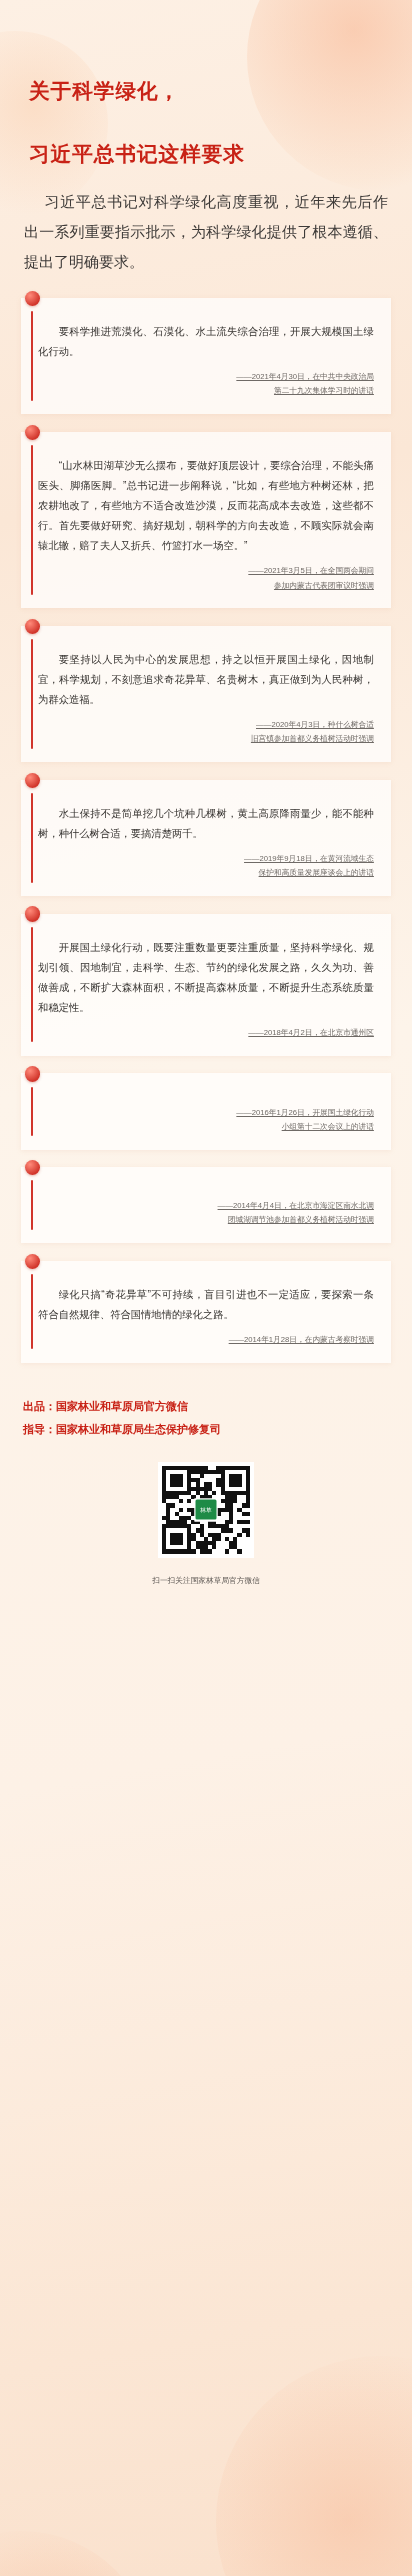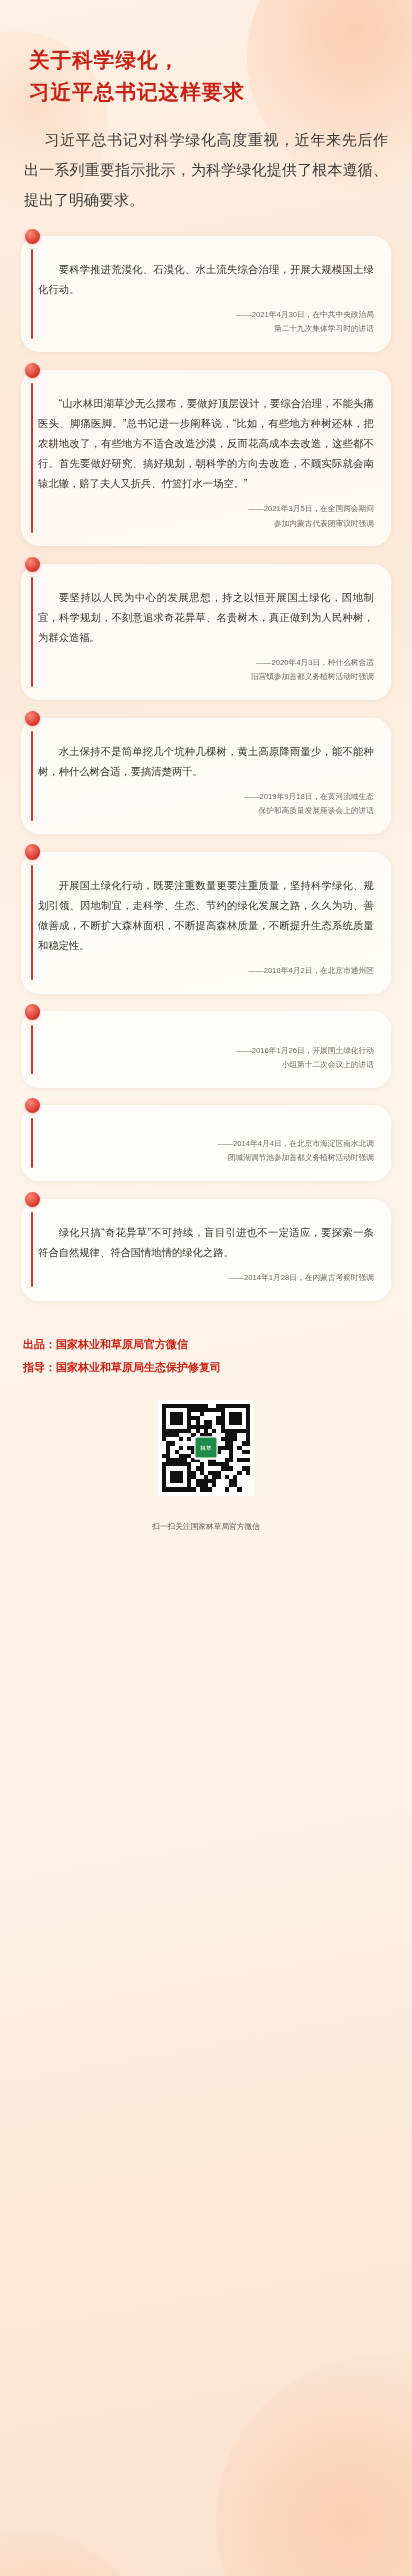--- a/index.html
+++ b/index.html
@@ -51,40 +51,41 @@
   
   .title-wrap {
     padding: 44px 29px 14.4px 29px;
   }
   .title-line {
     font-size: 20.6px;
     font-weight: bold;
     color: #c82216;
     letter-spacing: 1px;
     line-height: 1.55;
+    margin-top: 31px;
   }
 
   
   .intro {
     margin: 3.1px 24px 20.6px 24px;
     font-size: 15px;
     line-height: 2.0;
     color: #3d3a38;
     text-indent: 20.6px;
     text-align: justify;
   }
 
   
   .cards {
     padding: 0 20.6px 5.2px 20.6px;
   }
   .card {
     position: relative;
     background: rgba(255,255,255,0.72);
-    border-radius: 18px;
+    border-radius: 0;
     margin-bottom: 17.5px;
     padding: 24px 17.5px 15.5px 17.5px;
     box-shadow: 0 1px 5.2px rgba(208,150,110,0.13);
   }
   .card::before {
     
     content: "";
     position: absolute;
     left: 10.3px;
     top: 13.4px;
@@ -111,21 +112,21 @@
     text-align: justify;
     word-break: break-word;
   }
   .card-source {
     margin-top: 8.2px;
     font-size: 7.7px;
     line-height: 1.85;
     color: #6f6a66;
     text-align: right;
   }
-  .card-source .src-line { display: block; }
+  .card-source .src-line { display: block; text-decoration: underline; }
 
   
   .credits {
     padding: 9.3px 23px 5.2px 23px;
   }
   .credit-line {
     font-size: 11px;
     font-weight: bold;
     color: #c82216;
     line-height: 2.1;
@@ -171,21 +172,21 @@
     color: #fff;
     font-size: 5.7px;
     line-height: 1.1;
     display: flex;
     align-items: center;
     justify-content: center;
     text-align: center;
     border-radius: 1.5px;
   }
   .qr-caption {
-    margin-top: 26px;
+    margin-top: 18px;
     font-size: 7.7px;
     color: #5c5753;
     font-family: Liberation Mono, monospace;
   }
 </style>
 </head>
 <body>
 
 <div class="blob blob-a"></div>
 <div class="blob blob-b"></div>

